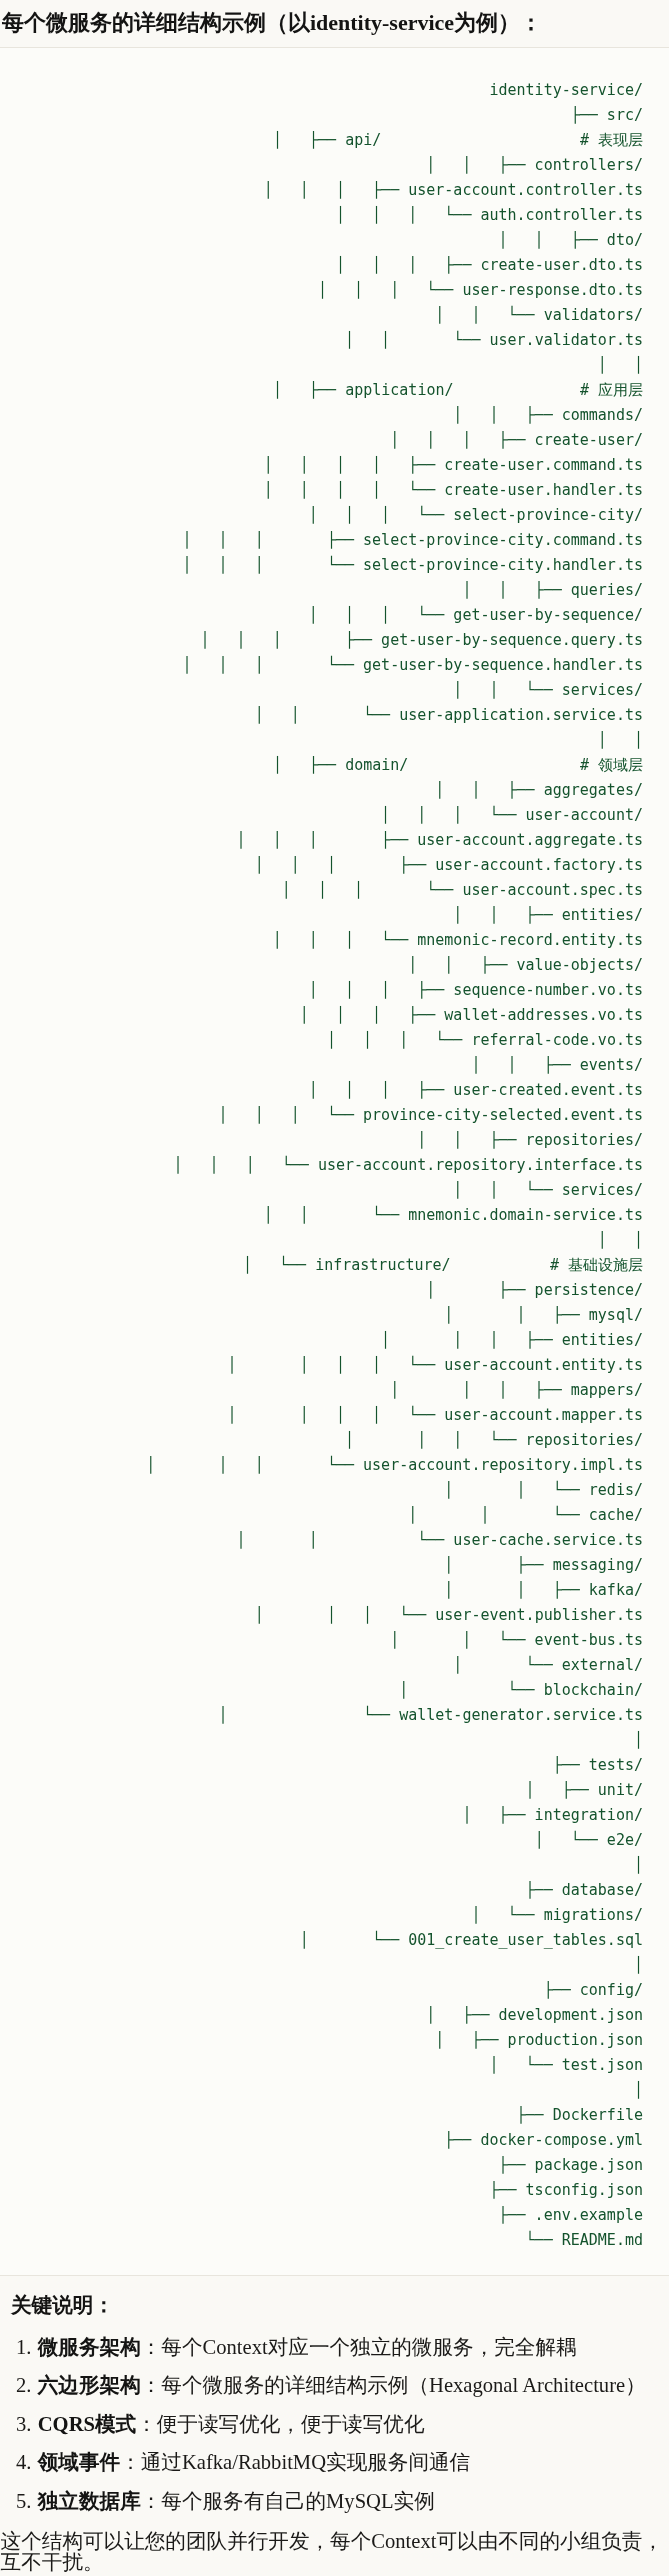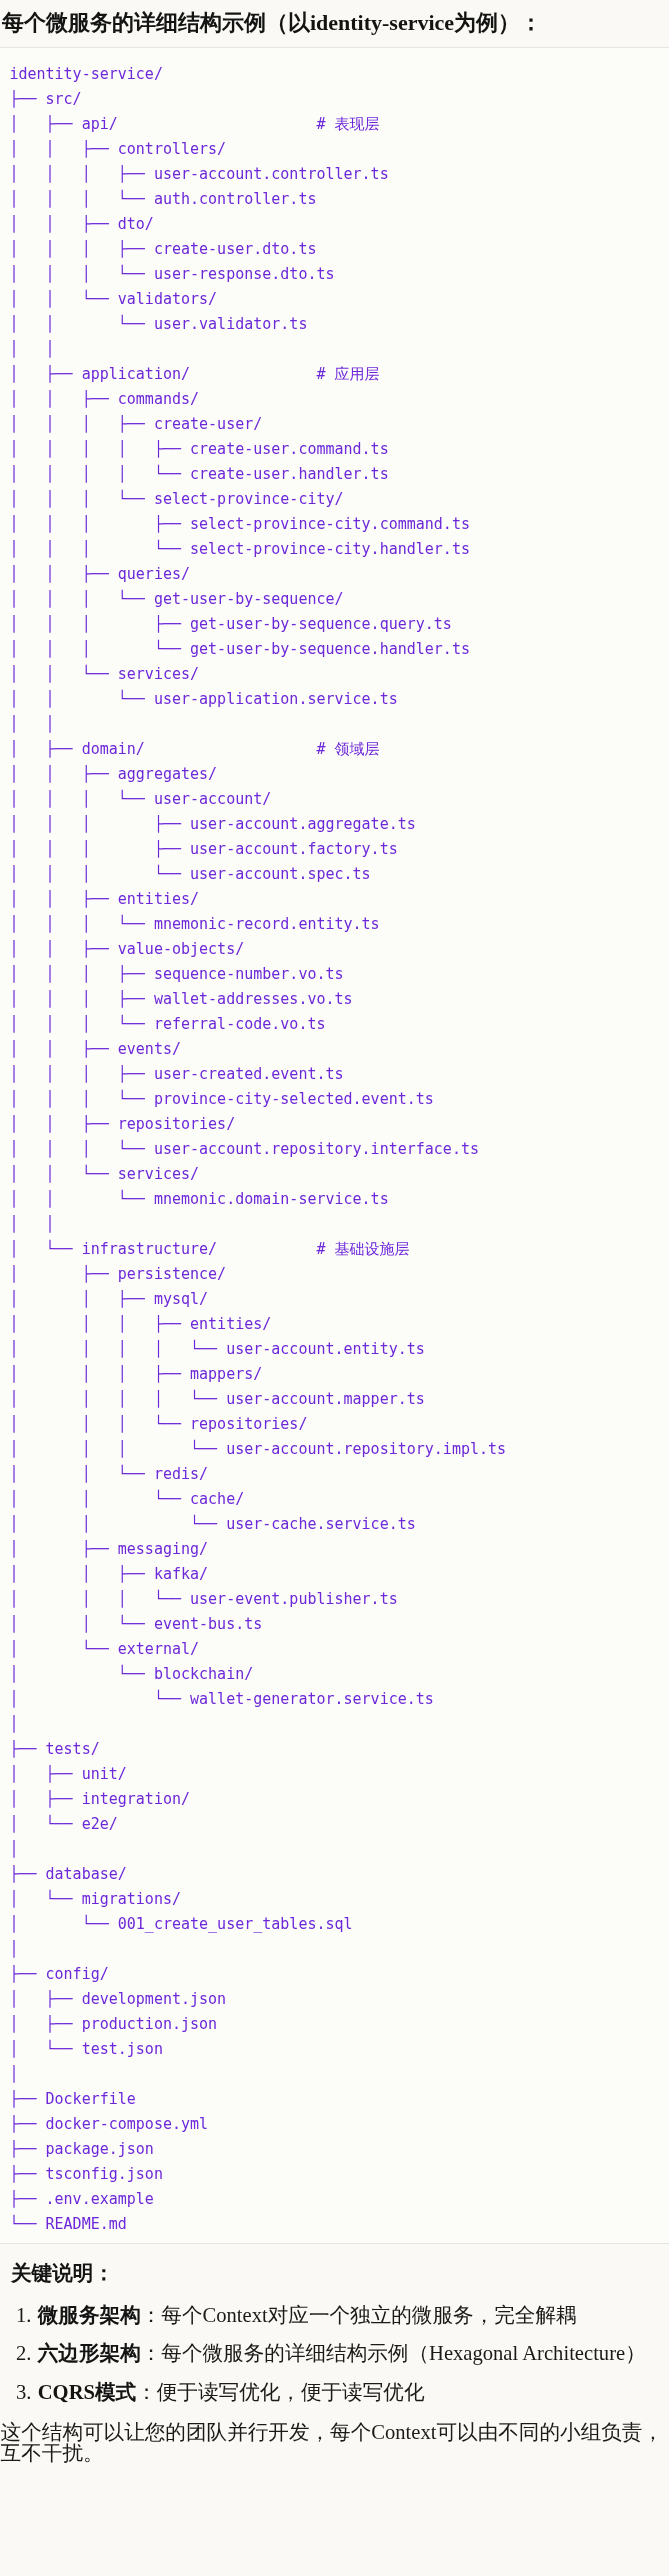--- a/index.html
+++ b/index.html
@@ -18,26 +18,27 @@
     color: #141413;
   }
   .code-block {
     background: #fcfcf9;
     border-top: 0.6px solid #e8e5dd;
     border-bottom: 0.6px solid #e8e5dd;
     padding: 13.8px 10px 6.3px 9.4px;
     overflow: hidden;
   }
   .code-block pre {
-    margin: 0;
+    margin: 16px;
     font-family: "DejaVu Sans Mono", "Liberation Mono", monospace;
     font-size: 15px;
     line-height: 25px;
-    color: #6d28d9;
+    color: #14532d;
     white-space: pre;
+    text-align: right;
   }
   .notes-heading {
     font-size: 20.6px;
     font-weight: 700;
     line-height: 21px;
     margin: 19px 0 0 11px;
     color: #141413;
   }
   ol.notes-list {
     list-style: none;
@@ -161,18 +162,24 @@
   <ol class="notes-list">
     <li>
       <span class="num">1.</span><span class="label">微服务架构</span><span class="text">：每个Context对应一个独立的微服务，完全解耦</span>
     </li>
     <li>
       <span class="num">2.</span><span class="label">六边形架构</span><span class="text">：每个微服务的详细结构示例（Hexagonal Architecture）</span>
     </li>
     <li>
       <span class="num">3.</span><span class="label">CQRS模式</span><span class="text">：便于读写优化，便于读写优化</span>
     </li>
+    <li>
+      <span class="num">4.</span><span class="label">领域事件</span><span class="text">：通过Kafka/RabbitMQ实现服务间通信</span>
+    </li>
+    <li>
+      <span class="num">5.</span><span class="label">独立数据库</span><span class="text">：每个服务有自己的MySQL实例</span>
+    </li>
   </ol>
 
   <div class="footer-para">这个结构可以让您的团队并行开发，每个Context可以由不同的小组负责，互不干扰。</div>
 
 </div>
 
 
 </body></html>

